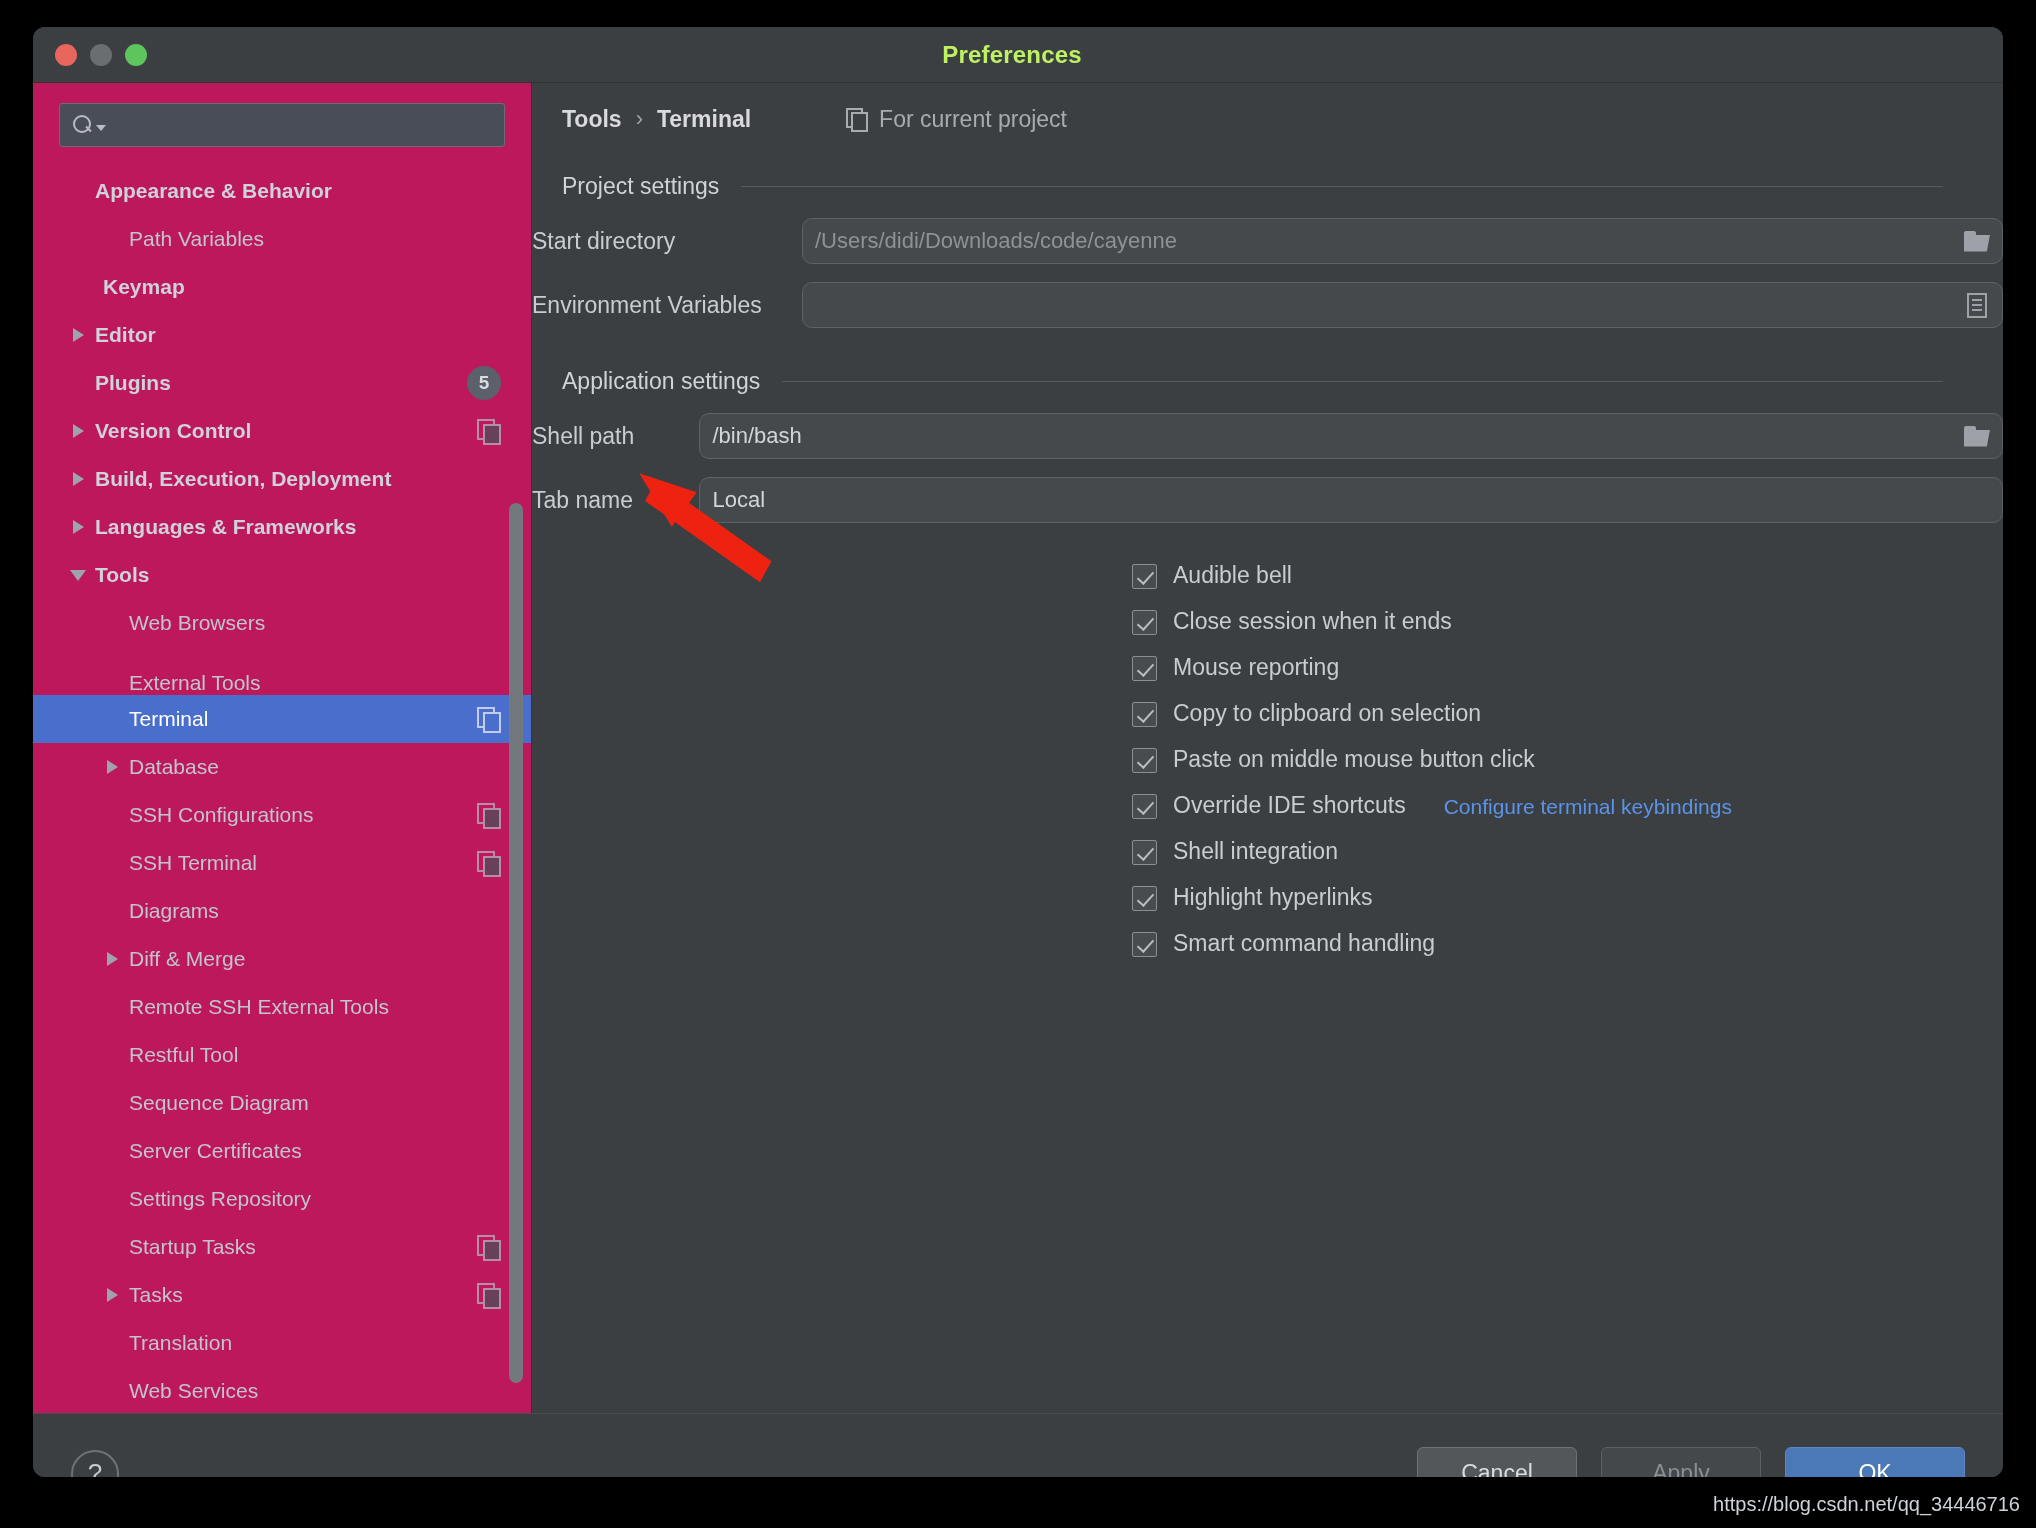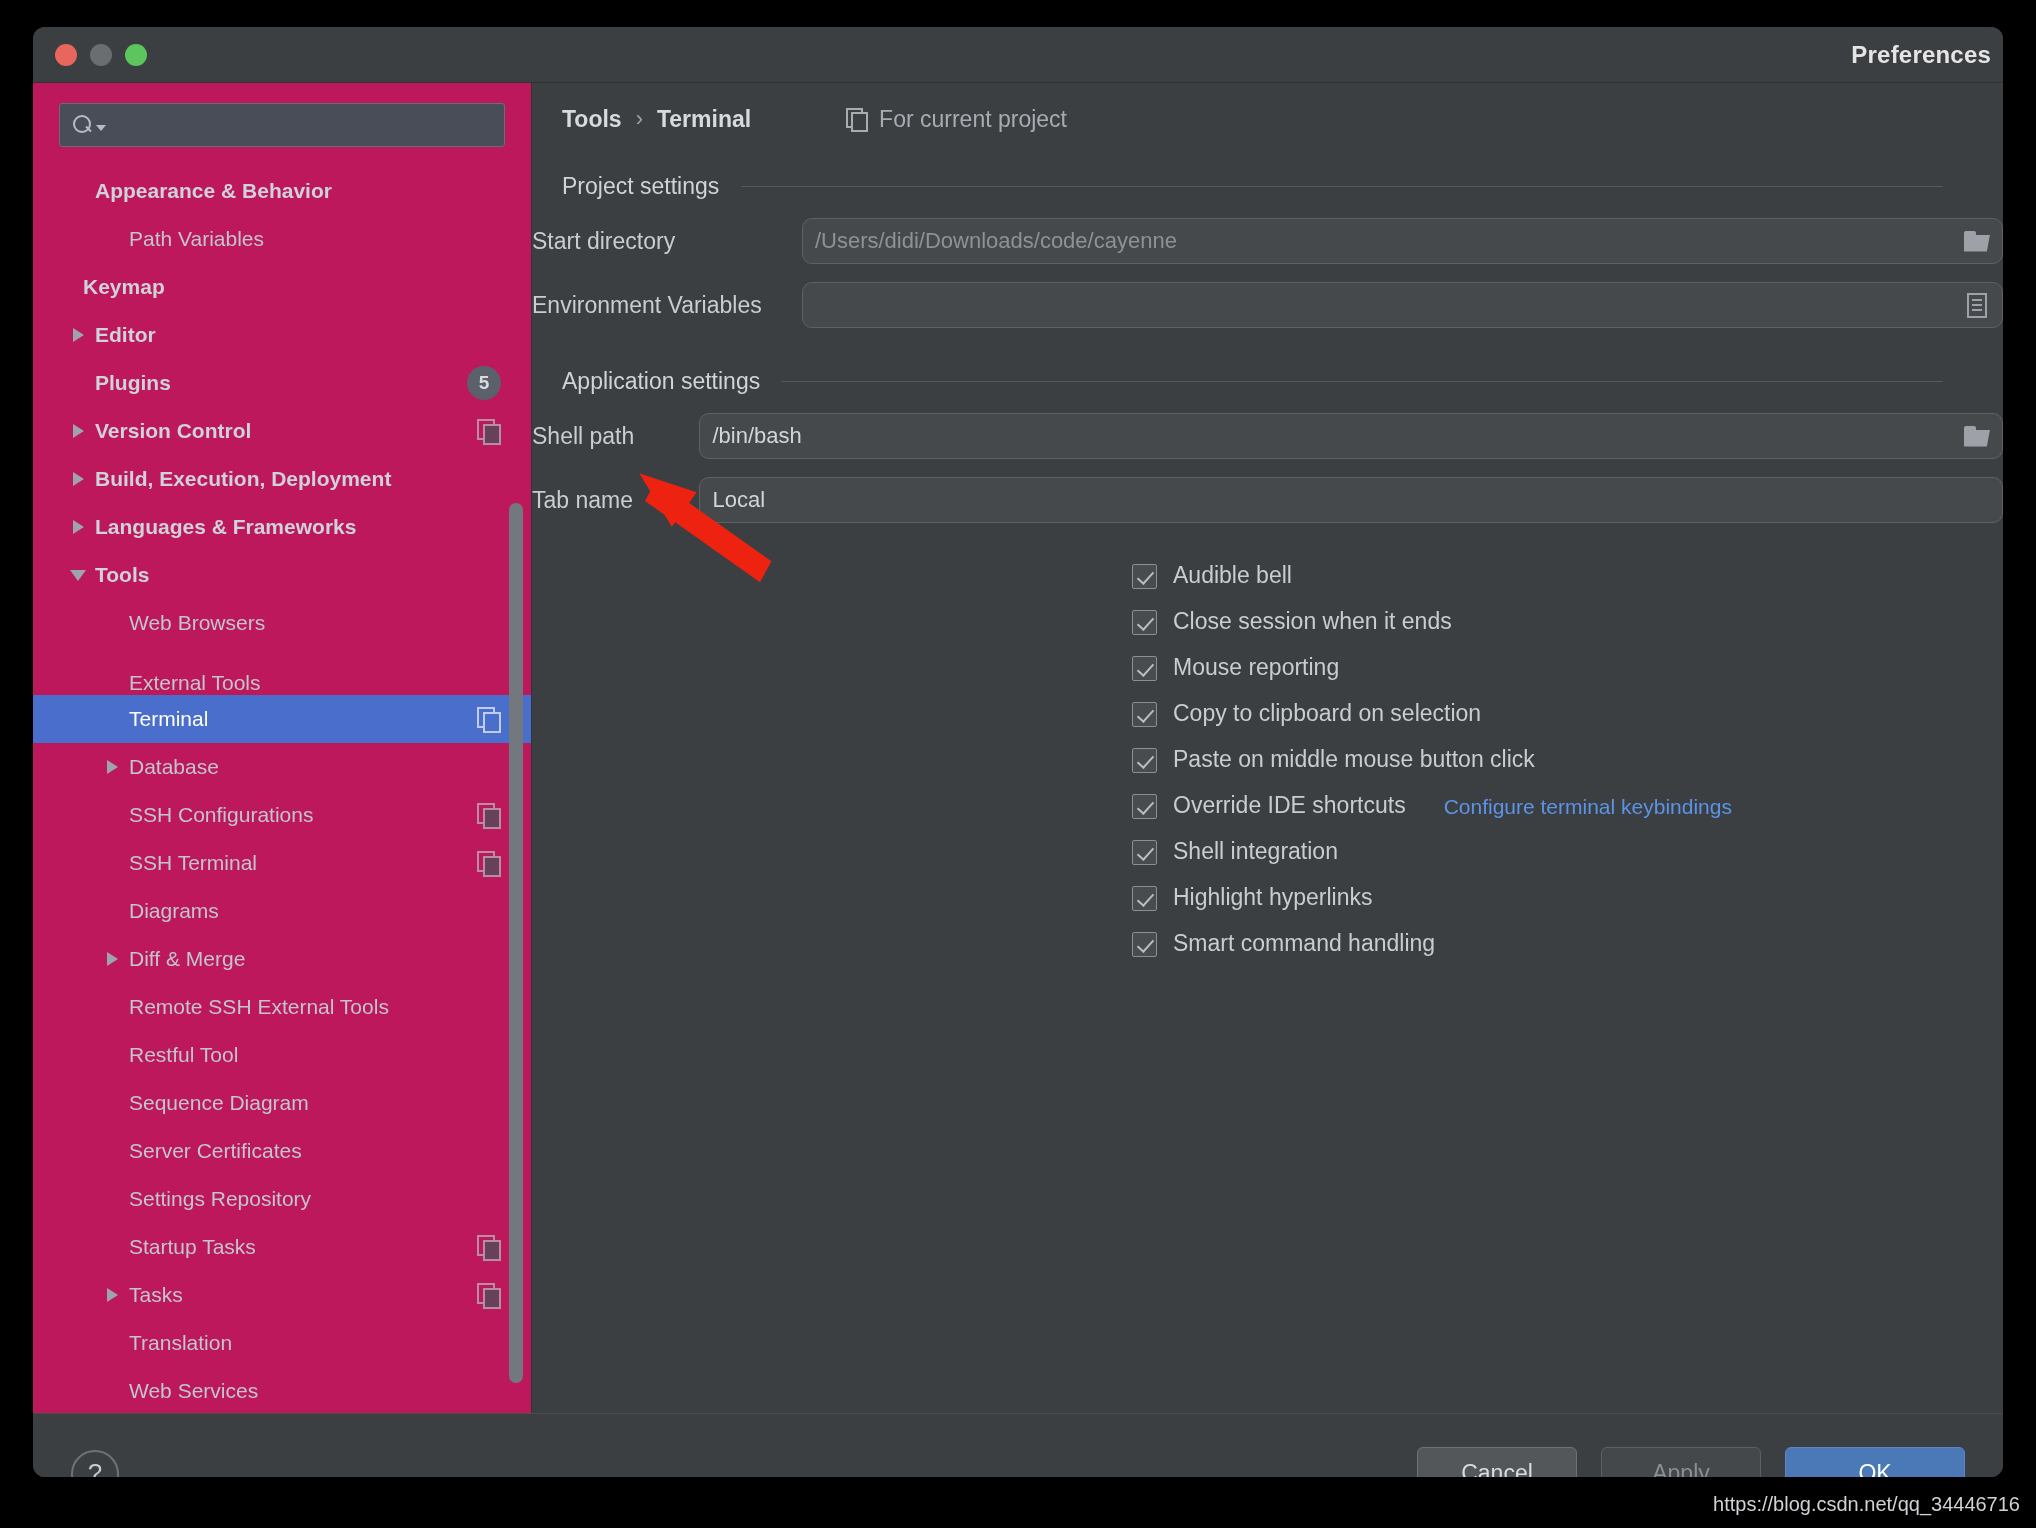--- a/index.html
+++ b/index.html
@@ -33,22 +33,22 @@
     background: #3c3f41;
     display: flex; align-items: center;
     border-bottom: 1px solid #323232;
   }
   .traffic { display: flex; gap: 13px; margin-left: 22px; }
   .light { width: 22px; height: 22px; border-radius: 50%; }
   .light.red    { background: #e8665c; }
   .light.yellow { background: #6a6e70; }
   .light.green  { background: #5ec45e; }
   .win-title {
-    position: absolute; left: 0; right: 12px; text-align: right;
-    font-size: 24px; font-weight: bold; color: #e5e5e5;
+    position: absolute; left: 0; right: 12px; text-align: center;
+    font-size: 24px; font-weight: bold; color: #bef264;
     letter-spacing: .2px; pointer-events: none;
   }
 
   .body-area { display: flex; height: 1330px; }
 
   
   .sidebar {
     position: relative;
     width: 499px;
     background: #be185d;
@@ -306,21 +306,21 @@
         </div>
         <div class="tree" id="tree">
             <div class="node bold" style="padding-left: 28px;">
               <span class="arrow-slot"></span>
               <span class="label">Appearance &amp; Behavior</span>
             </div>
             <div class="node" style="padding-left: 62px;">
               <span class="arrow-slot"></span>
               <span class="label">Path Variables</span>
             </div>
-            <div class="node bold" style="padding-left: 16px;">
+            <div class="node bold" style="padding-left: 36px;">
               <span class="arrow-slot"></span>
               <span class="label">Keymap</span>
             </div>
             <div class="node bold" style="padding-left: 28px;">
               <span class="arrow-slot">
                 <span class="arrow"></span>
               </span>
               <span class="label">Editor</span>
             </div>
             <div class="node bold" style="padding-left: 28px;">

